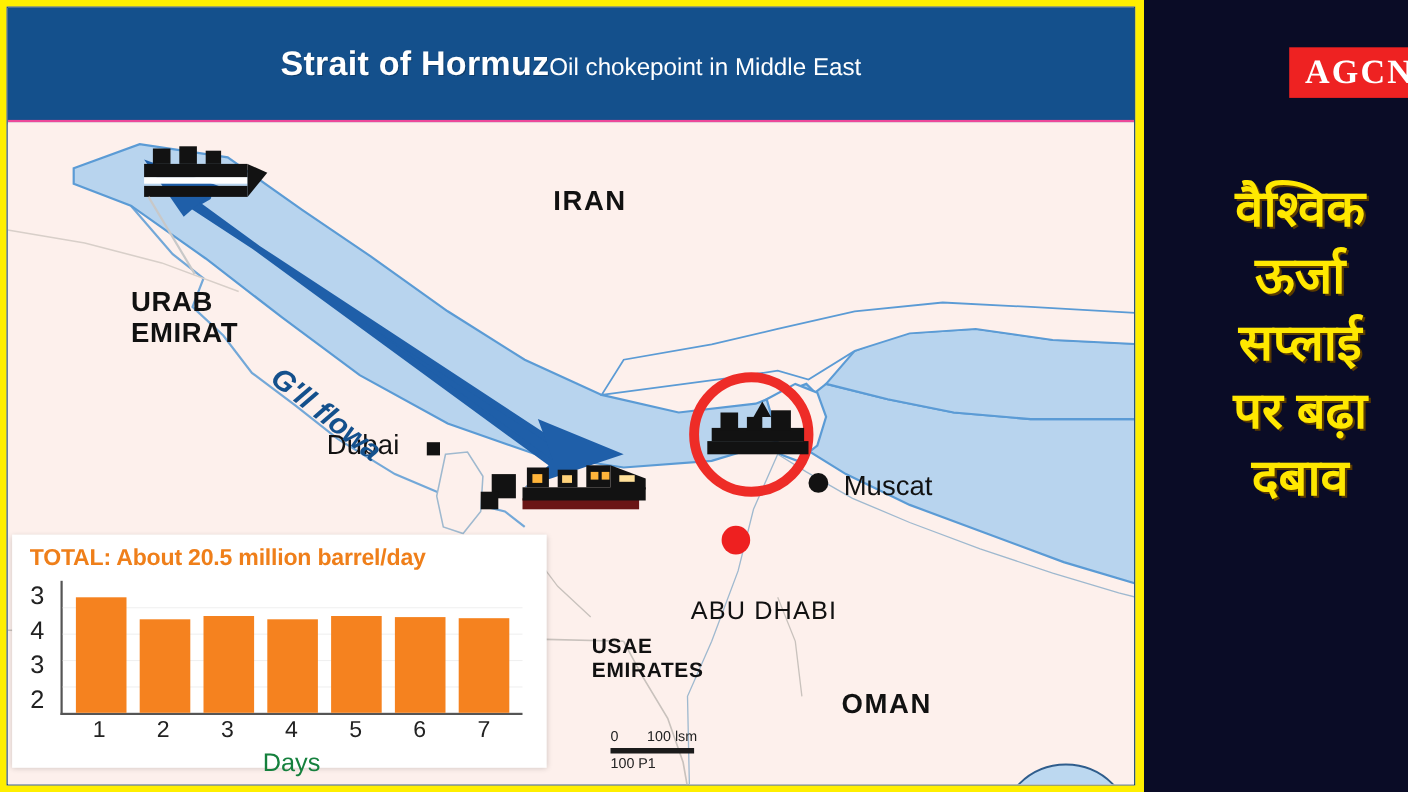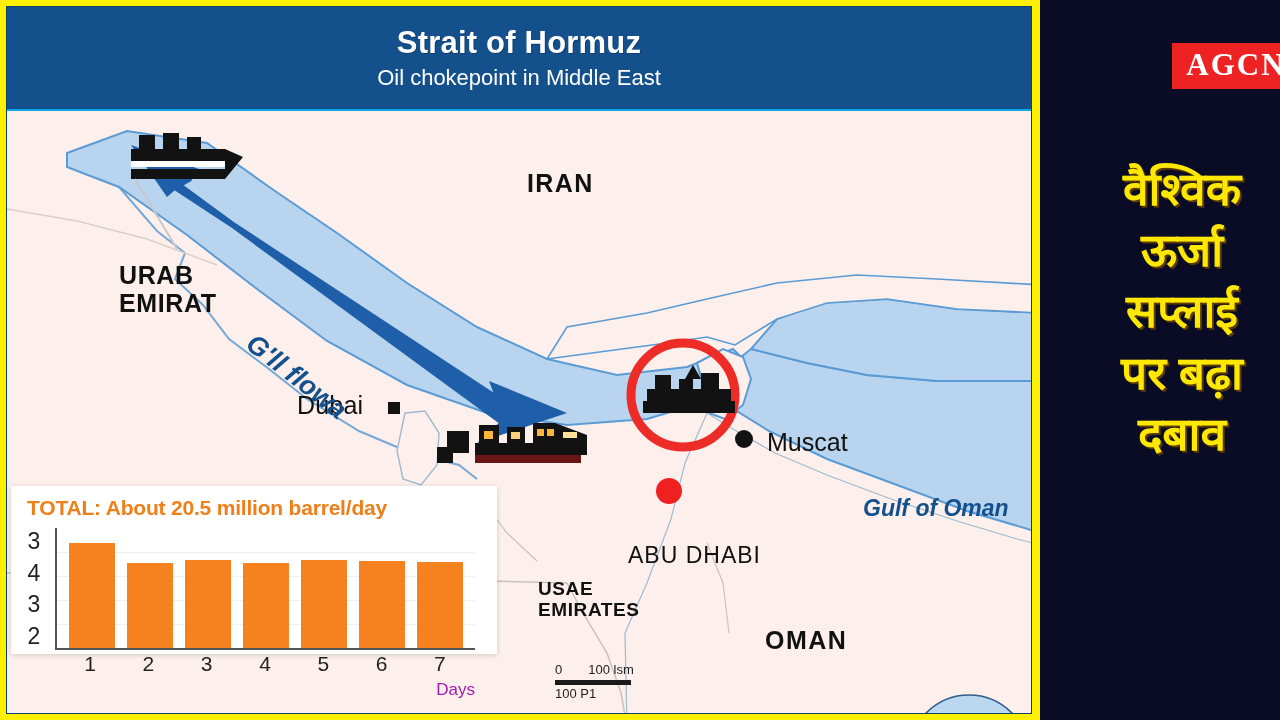--- a/index.html
+++ b/index.html
@@ -15,35 +15,35 @@
   }
   .infographic-inner {
     position:relative; width:100%; height:100%; overflow:hidden;
     background:#fdf0ec; border:1px solid #0d3f73;
   }
 
   
   .map-header {
     position:absolute; left:0; top:0; width:100%; height:104px;
     background:#14508c; color:#ffffff; text-align:center;
-    border-bottom:2px solid #0ea5e9;
-    display:flex; flex-direction:column; align-items:center; justify-content:center;
+    border-bottom:2px solid #ec4899;
+    display:flex; flex-direction:row; align-items:center; justify-content:center;
   }
   .map-title { font-size:31px; font-weight:bold; letter-spacing:.2px; line-height:1.1;
                text-shadow:1px 1px 0 rgba(0,0,0,.25); }
   .map-subtitle { font-size:22px; font-weight:400; margin-top:6px; line-height:1.1;text-align:right; }
 
   
   .map-canvas { position:absolute; left:0; top:106px; width:100%; height:614px;
                 background:#fdf0ec; overflow:hidden; }
   .map-svg { position:absolute; left:0; top:0; width:1034px; height:614px; }
 
   
   .lbl { position:absolute; color:#111; font-weight:bold; white-space:pre; line-height:1.12; }
-  .lbl-iran      { left:520px; top:56px;  font-size:25px; letter-spacing:1.4px; }
+  .lbl-iran      { left:496px; top:56px;  font-size:25px; letter-spacing:1.4px; }
   .lbl-uae       { left:112px; top:148px; font-size:25px; letter-spacing:.6px; }
   .lbl-dubai     { left:290px; top:278px; font-size:25px; font-weight:400; letter-spacing:.2px; }
   .lbl-muscat    { left:760px; top:315px; font-size:25px; font-weight:400;text-align:center; }
   .lbl-usae      { left:531px; top:424px; font-size:19px; letter-spacing:.6px;margin-top:41px; }
   .lbl-abudhabi  { left:621px; top:430px; font-size:23px; font-weight:400; letter-spacing:1px; }
   .lbl-oman      { left:758px; top:513px; font-size:25px; letter-spacing:1.5px; }
   .lbl-gulfoman  { left:856px; top:383px; font-size:23px; font-weight:bold; font-style:italic;
                    color:#14508c; }
   .lbl-flow { position:absolute; left:252px; top:215px; font-size:27px; font-weight:bold;
               font-style:italic; color:#14508c; transform:rotate(38deg);
@@ -53,41 +53,41 @@
   .scalebar { position:absolute; left:548px; top:549px; }
   .scalebar-row { display:flex; align-items:flex-end; gap:26px; font-size:13px; color:#222; }
   .scalebar-line { width:76px; height:5px; background:#1b1b1b; margin-top:3px; }
   .scalebar-sub { font-size:13px; color:#222; margin-top:1px; }
 
   
   .globe { position:absolute; left:898px; top:578px; width:128px; height:128px; }
 
   
   .chart-card {
-    position:absolute; left:4px; top:373px; width:486px; height:168px;
+    position:absolute; left:4px; top:373px; width:486px; height:212px;
     background:#ffffff; box-shadow:0 1px 5px rgba(0,0,0,.18);
   }
   .chart-title { color:#ef7f1a; font-size:21px; font-weight:bold; padding:10px 0 0 16px;
                  letter-spacing:-.2px; white-space:nowrap; }
   .chart-body { position:relative; width:486px; height:150px; margin-top:8px; }
   .y-axis { position:absolute; left:6px; top:0; width:34px; height:122px;
             display:flex; flex-direction:column; justify-content:space-between;
             align-items:center; font-size:23px; color:#222; }
   .plot { position:absolute; left:44px; top:0; right:22px; height:122px;
           border-left:2px solid #555; border-bottom:2px solid #555; }
   .grid-line { position:absolute; left:0; right:0; height:1px; background:#f0f0f0; }
   .bars { position:absolute; left:0; right:0; bottom:0; top:0;
           display:flex; align-items:flex-end; justify-content:space-around; padding:0 6px; }
   .bar { width:46px; background:#f5821f; }
   .x-axis { position:absolute; left:44px; right:22px; top:124px;
             display:flex; justify-content:space-around; padding:0 6px;
             font-size:21px; color:#222; }
   .x-tick { width:46px; text-align:center; }
-  .x-label { position:absolute; left:44px; right:22px; top:152px; text-align:right;
-             font-size:17px; color:#a21caf; }
+  .x-label { position:absolute; left:44px; right:22px; top:152px; text-align:center;
+             font-size:23px; color:#15803d; }
 
   
   .news-rail { position:absolute; left:1040px; top:0; width:284px; height:720px;
                background:#0a0c26; display:flex; flex-direction:column; align-items:flex-end; }
   .brand-badge { margin-top:43px; background:#ee2222; padding:4px 14px 6px 14px; }
   .brand-text { font-family:"Liberation Serif", serif; color:#ffffff; font-size:31px;
                 font-weight:bold; letter-spacing:2px; }
   .headline { margin-top:70px; width:100%; text-align:center; color:#ffe800;
               font-size:46px; font-weight:bold; line-height:1.33;
               text-shadow:2px 2px 0 #5a3a00; }
@@ -198,21 +198,20 @@
 
         <div class="lbl lbl-iran">IRAN</div>
         <div class="lbl lbl-uae">URAB
 EMIRAT</div>
         <div class="lbl lbl-dubai">Dubai</div>
         <div class="lbl lbl-muscat">Muscat</div>
         <div class="lbl lbl-usae">USAE
 EMIRATES</div>
         <div class="lbl lbl-abudhabi">ABU DHABI</div>
         <div class="lbl lbl-oman">OMAN</div>
-        <div class="lbl lbl-gulfoman">Gulf of Oman</div>
         <div class="lbl-flow">G'll flowa</div>
 
         <div class="scalebar">
           <div class="scalebar-row">
             <span>0</span>
             <span>100 lsm</span>
           </div>
           <div class="scalebar-line"></div>
           <div class="scalebar-sub">100 P1</div>
         </div>

